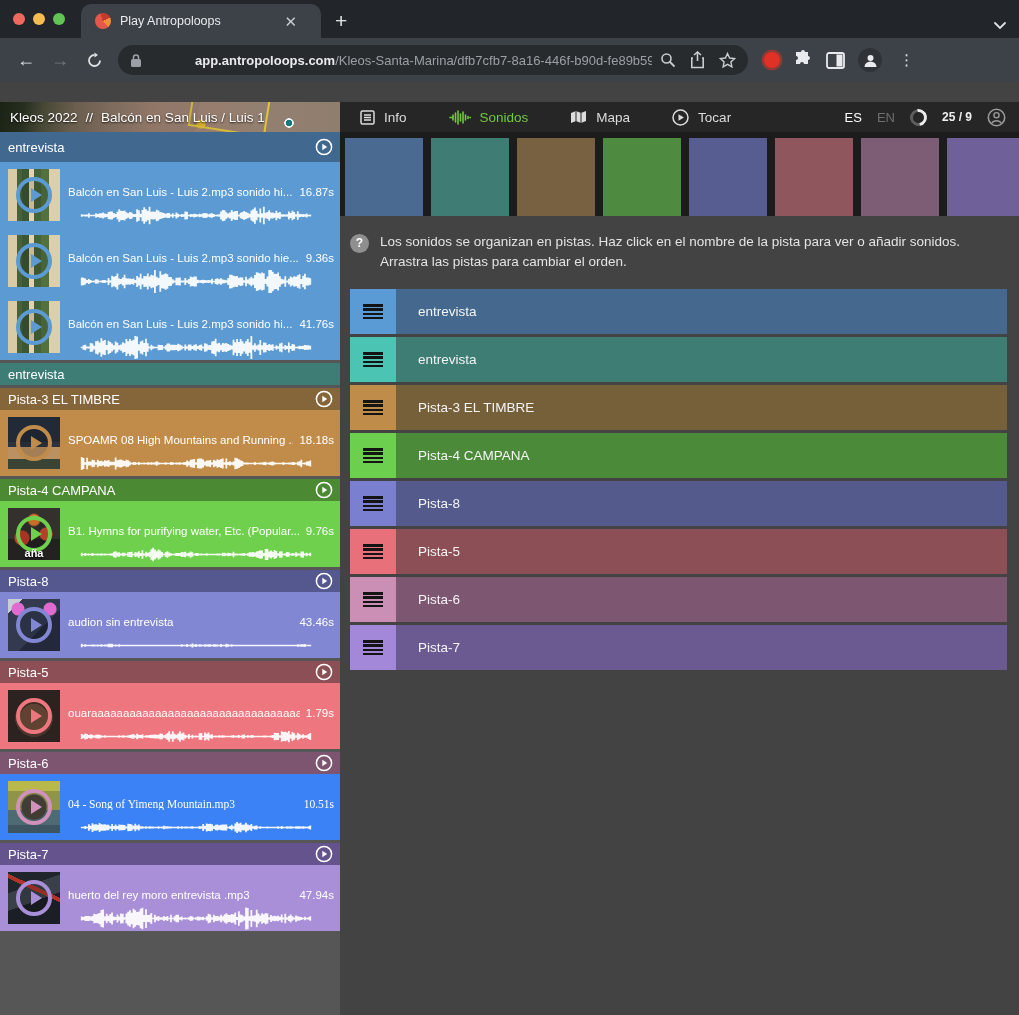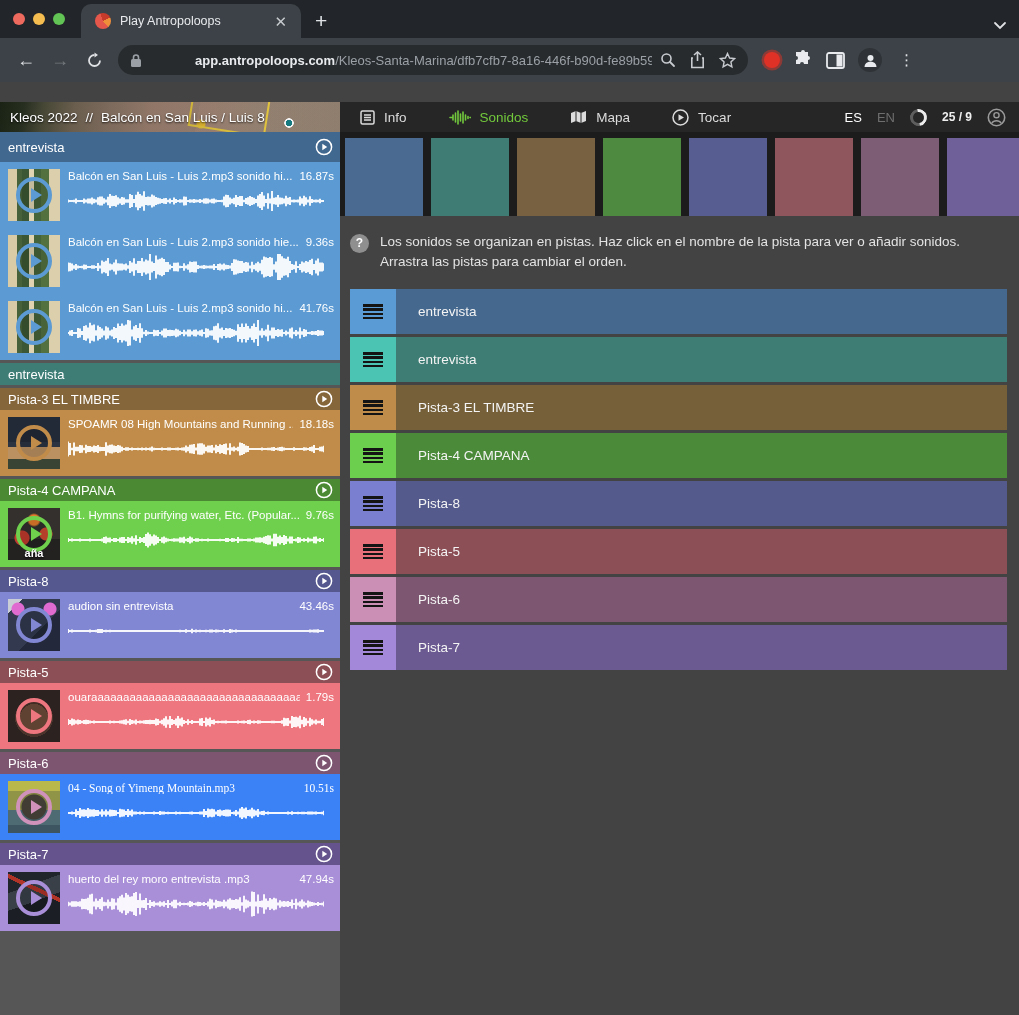--- a/index.html
+++ b/index.html
@@ -4,21 +4,21 @@
 <style>
   * { margin:0; padding:0; box-sizing:border-box; }
   html,body { width:1019px; height:1015px; }
   body { font-family:"Liberation Sans", sans-serif; background:#434343; overflow:hidden; }
   .stage { position:relative; width:1019px; height:1015px; display:flex; flex-direction:column; }
 
   
   .tabstrip { height:38px; background:#22262a; display:flex; align-items:flex-end; position:relative; flex:0 0 38px; }
   .traffic { display:flex; gap:8px; padding:0 16px 0 13px; align-items:center; height:38px; }
   .tl { width:12px; height:12px; border-radius:50%; }
-  .tab { width:220px; height:34px; background:#3c4247; border-radius:10px 10px 0 0; display:flex; align-items:center; gap:9px; padding:0 10px 0 14px; }
+  .tab { width:240px; height:34px; background:#3c4247; border-radius:10px 10px 0 0; display:flex; align-items:center; gap:9px; padding:0 20px 0 14px; }
   .favicon { width:16px; height:16px; border-radius:50%; flex:0 0 16px;
              background:conic-gradient(from 210deg,#e4574a 0 130deg,#c63a2b 130deg 215deg,#ef8f3a 215deg 290deg,#e4574a 290deg); }
   .tab-title { color:#e8eaed; font-size:12.5px; flex:1; white-space:nowrap; overflow:hidden; }
   .tab-close { color:#c7cbcf; font-size:15px; line-height:1; padding:2px 4px; }
   .newtab { color:#dfe1e4; font-size:21px; font-weight:300; margin:0 0 5px 14px; }
   .tab-chevron { position:absolute; right:12px; bottom:8px; }
   .toolbar { height:44px; background:#3c4247; display:flex; align-items:center; padding:0 10px; gap:2px; flex:0 0 44px; }
   .navbtn { width:32px; height:30px; display:flex; align-items:center; justify-content:center; color:#dfe1e4; font-size:18px; border-radius:50%; }
   .navbtn.dim { color:#74797d; }
   .urlbar { height:30px; background:#272b2e; border-radius:15px; display:flex; align-items:center; padding:0 12px; gap:8px; margin-left:6px; width:630px; }
@@ -61,21 +61,21 @@
   .sec-title { flex:1; white-space:nowrap; overflow:hidden; }
   .play-badge { flex:0 0 18px; }
   .sec-body { width:100%; }
   .clip { height:66px; display:flex; padding:7px 6px 0 8px; }
   .thumb { width:52px; height:52px; flex:0 0 52px; position:relative; overflow:hidden; }
   .ring { position:absolute; left:50%; top:50%; width:36px; height:36px; margin:-18px 0 0 -18px; border-radius:50%; border:4px solid #fff; background:rgba(0,0,0,.12); display:flex; align-items:center; justify-content:center; }
   .tri { width:0; height:0; border:7px solid transparent; border-left:11px solid #fff; border-right:none; margin-left:4px; }
   .thumb-cap { position:absolute; left:0; right:0; bottom:1px; text-align:center; color:#fff; font-size:11px; font-weight:bold; text-shadow:0 1px 2px #000; z-index:2; }
   .clip-main { flex:1; min-width:0; padding-left:8px; display:flex; flex-direction:column; }
   .clip-line { display:flex; align-items:baseline; color:#fff; font-size:11.5px; margin-top:1px; }
-  .clip-title { flex:1; white-space:nowrap; overflow:hidden; }
+  .clip-title { flex:1; white-space:nowrap; overflow:hidden;margin-top:16px; }
   .clip-dur { margin-left:6px; white-space:nowrap; }
   .waveform { width:256px; height:28px; margin-top:5px; }
   .sec-msg { height:32px; display:flex; align-items:center; padding:0 8px; font-size:12.5px; }
   .sidebar-fill { flex:1; background:#565656; }
 
   
   .th-balcony { background:
       linear-gradient(90deg, #d8cba6 0 9px, #47623a 9px 14px, #3c5733 14px 21px, #e0d4b2 21px 26px, #46643a 26px 33px, #52713f 33px 41px, #dccfab 41px 52px),
       #d8cba6; }
   .th-anime1 { background:linear-gradient(180deg,#232a37 0 48%,#2c3442 48% 58%,#bb9162 58% 80%,#3a4435 80%); }
@@ -181,21 +181,21 @@
           </svg>
       </span>
       <span class="dots">⋮</span>
     </div>
   </div>
 
   <div class="appheader">
     <div class="breadcrumb-strip">
       <span class="crumb">Kleos 2022</span>
       <span class="crumb">//</span>
-      <span class="crumb">Balcón en San Luis / Luis 8</span>
+      <span class="crumb">Balcón en San Luis / Luis 1</span>
     </div>
     <div class="appnav">
       <span class="nav-item">
         <svg width="15" height="15" viewBox="0 0 15 15">
             <rect x="1" y="1" width="13" height="13" rx="1.5" stroke="#dcdcdc" stroke-width="1.5" fill="none"></rect>
             <path d="M4 5 h7 M4 7.5 h7 M4 10 h7" stroke="#dcdcdc" stroke-width="1.3"></path>
           </svg>
         <span>Info</span>
       </span>
       <span class="nav-item active">

